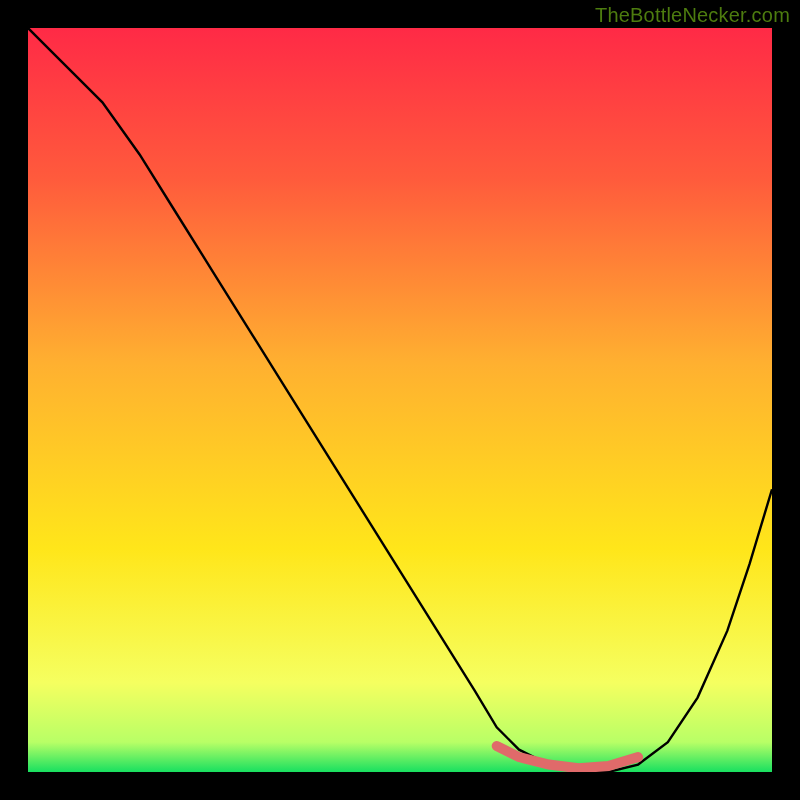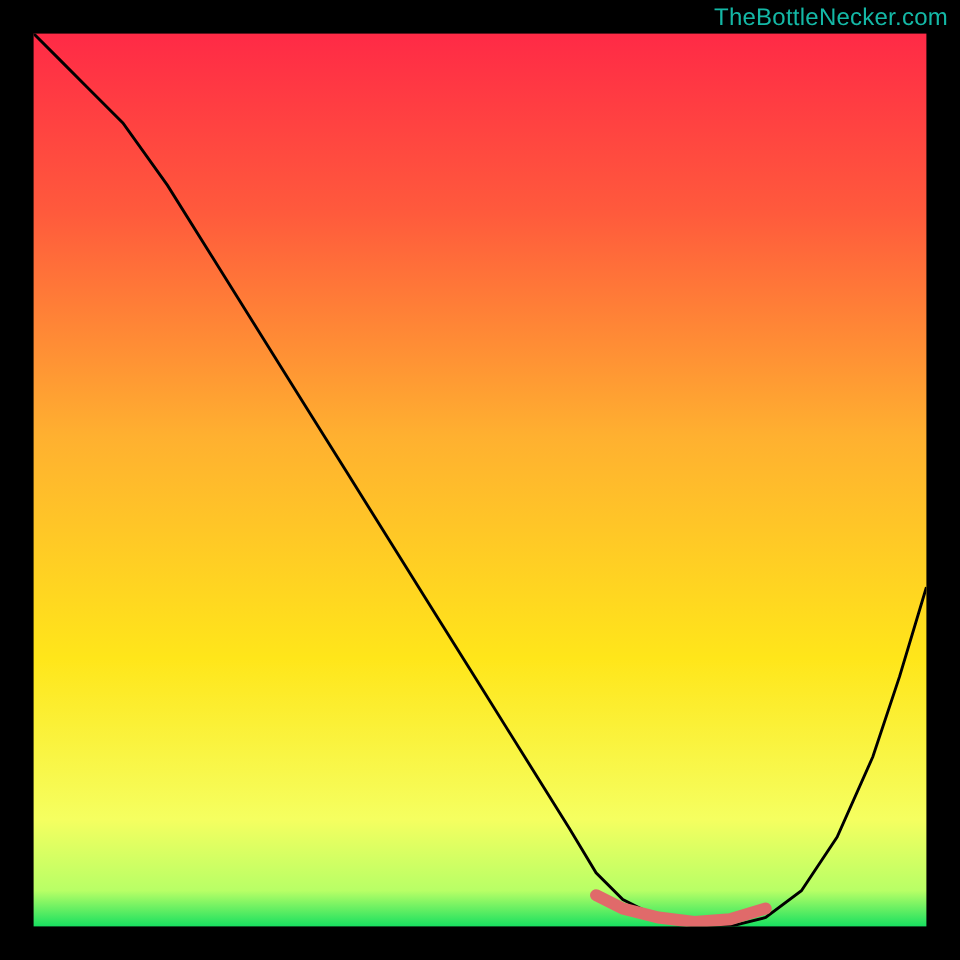--- a/index.html
+++ b/index.html
@@ -14,21 +14,21 @@
   .frame {
     position: relative;
     width: 800px;
     height: 800px;
     background: #000000;
   }
   .watermark {
     position: absolute;
     top: 4px;
     right: 10px;
-    color: #14b8a6;
+    color: #4d7c0f;
     font-size: 20px;
     font-weight: 500;
     letter-spacing: 0.2px;
     z-index: 5;
   }
   svg {
     position: absolute;
     top: 0;
     left: 0;
   }

